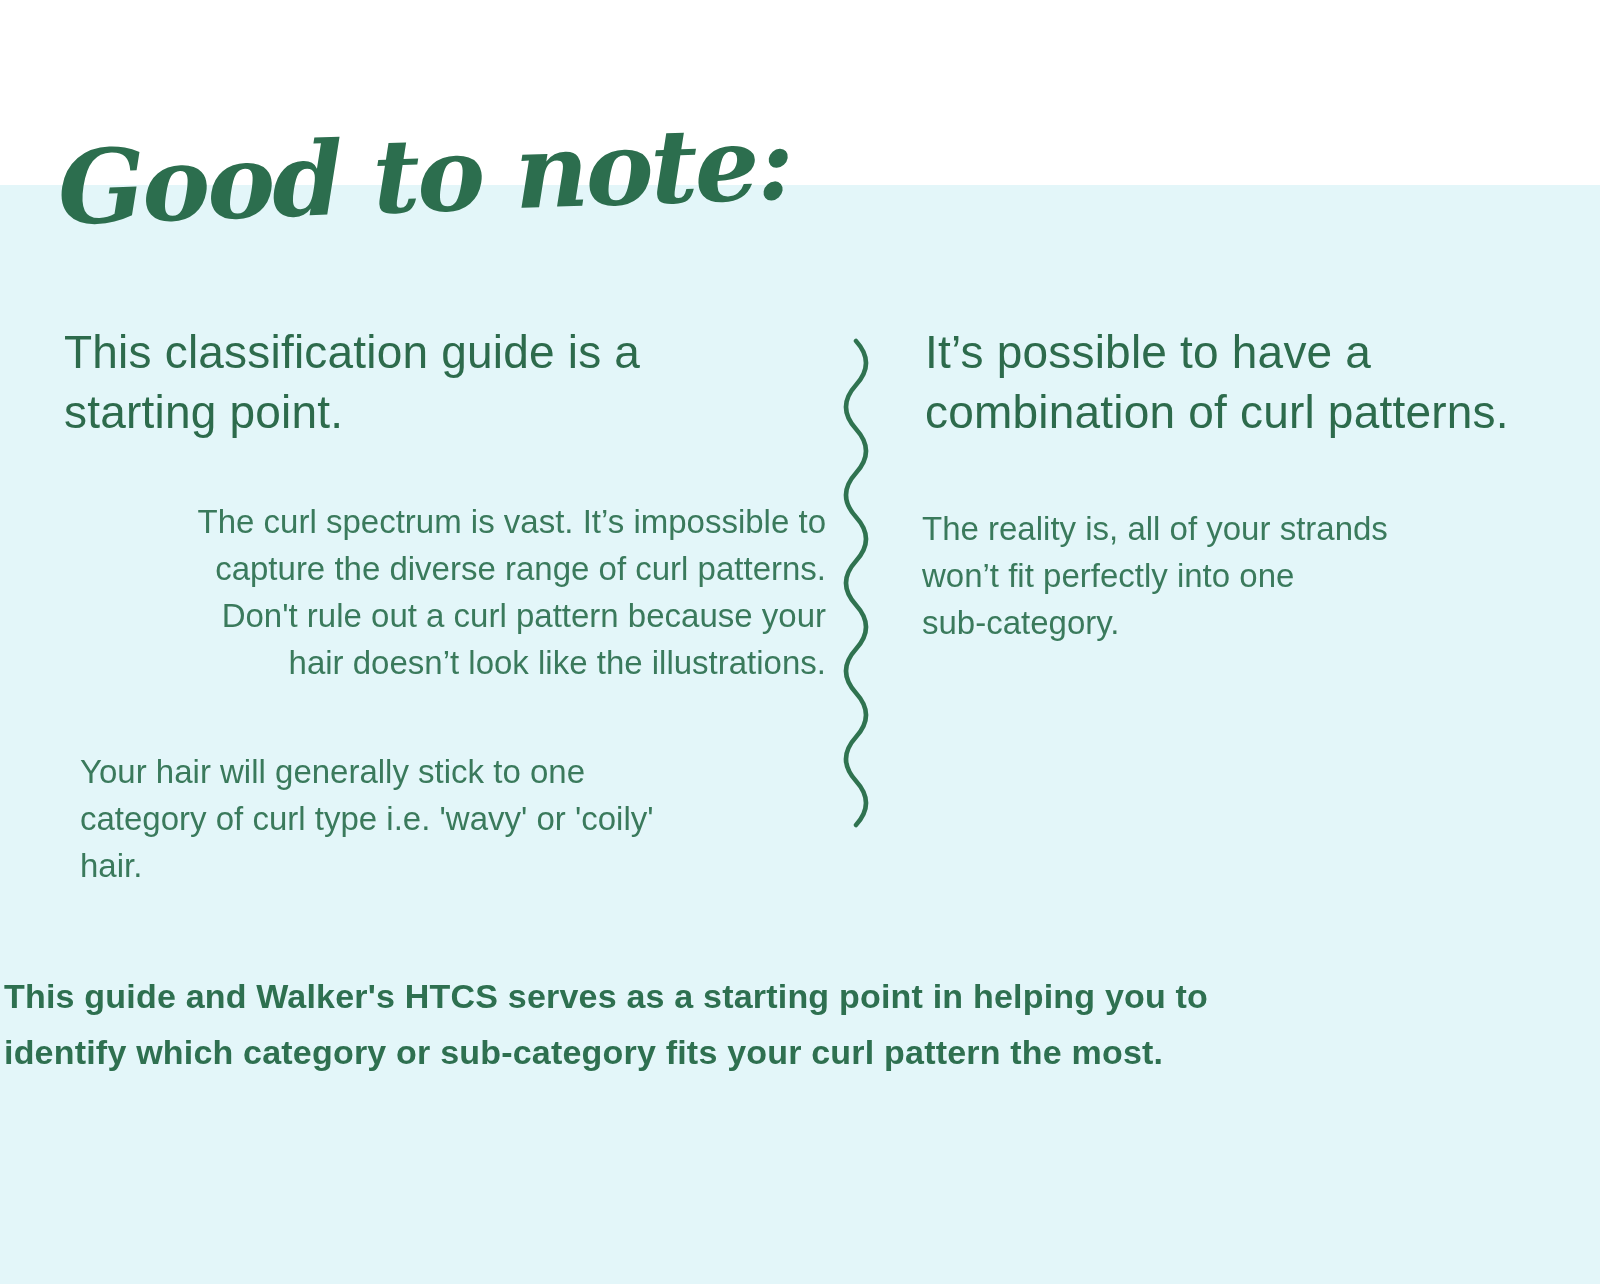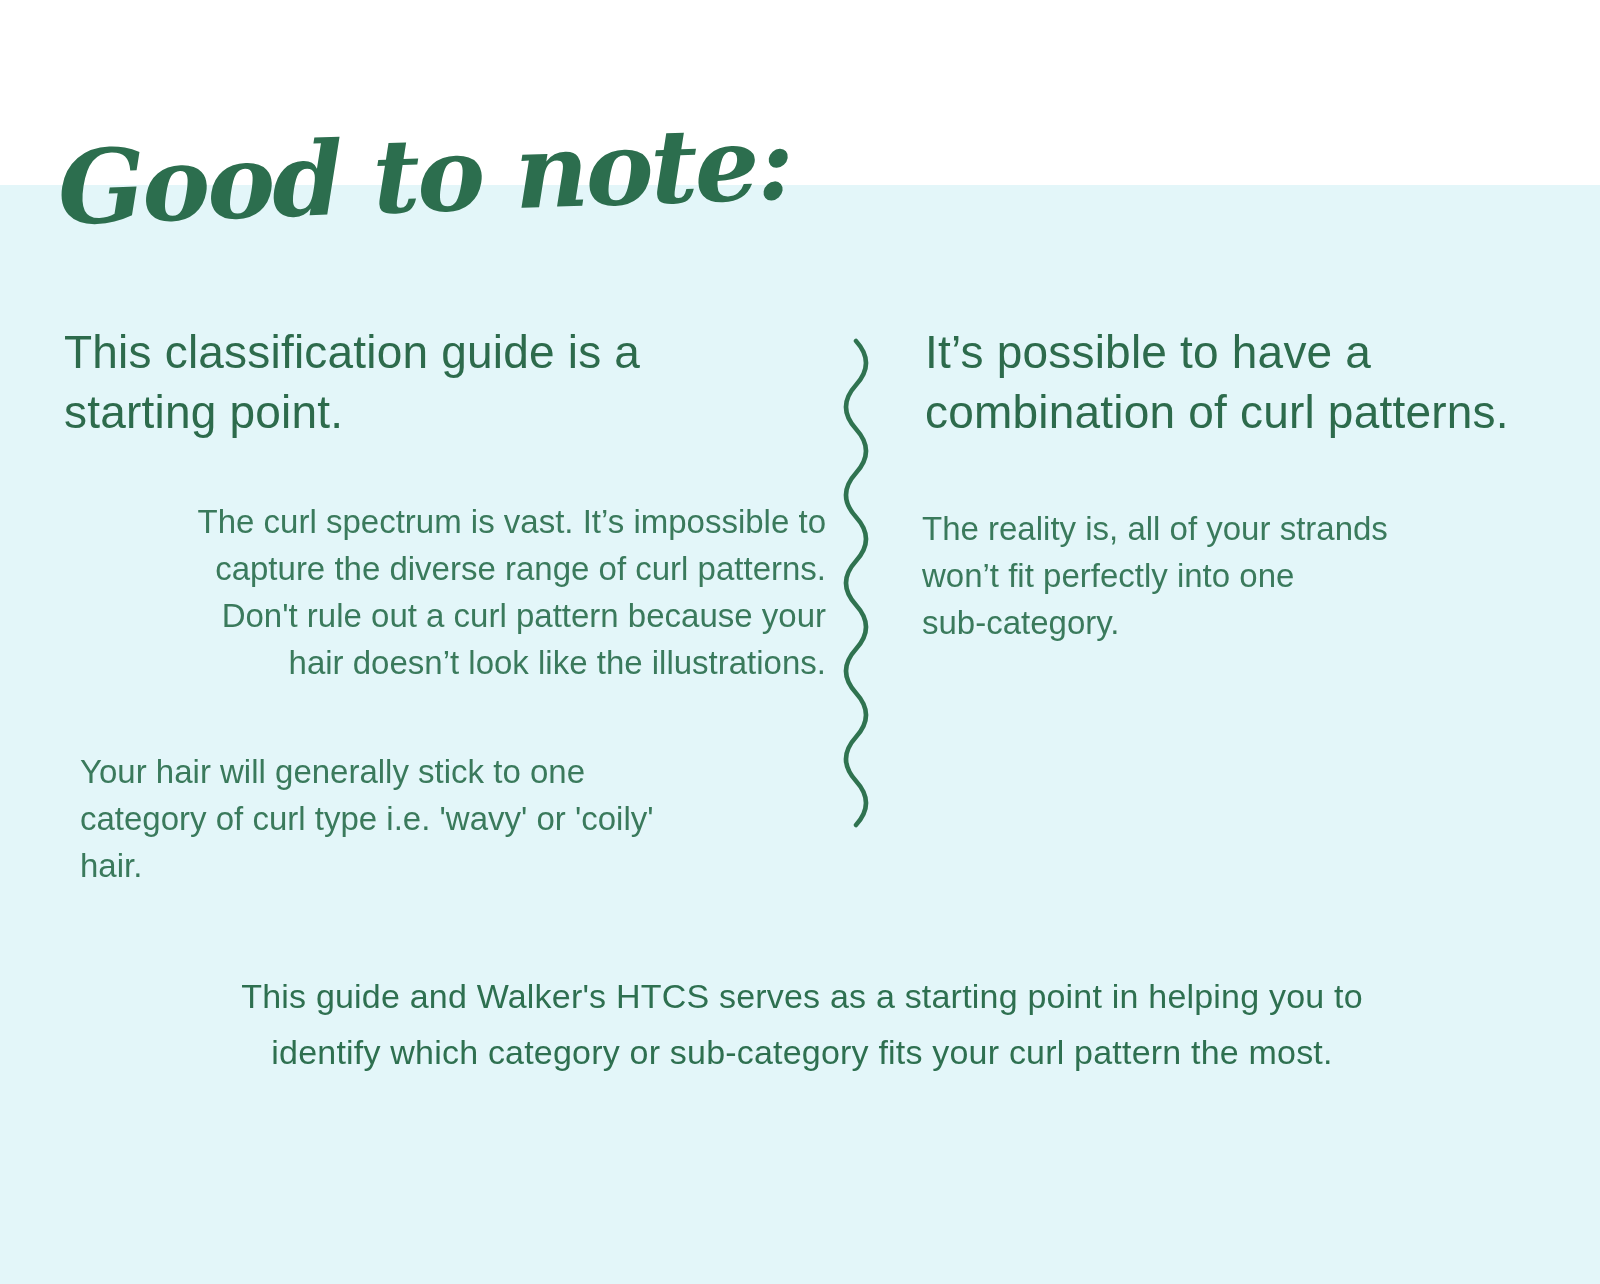--- a/index.html
+++ b/index.html
@@ -76,23 +76,23 @@
     top: 338px;
     width: 48px;
     height: 492px;
   }
 
   .footer-note {
     position: absolute;
     left: 4px;
     right: 0;
     top: 968px;
-    text-align: center;
+    text-align: left;
     font-size: 34px;
-    font-weight: 400;
+    font-weight: 700;
     line-height: 56px;
     letter-spacing: 0.2px;
     color: var(--footer-green);
   }
 </style>
 </head>
 <body>
 
 <div class="canvas">
 

